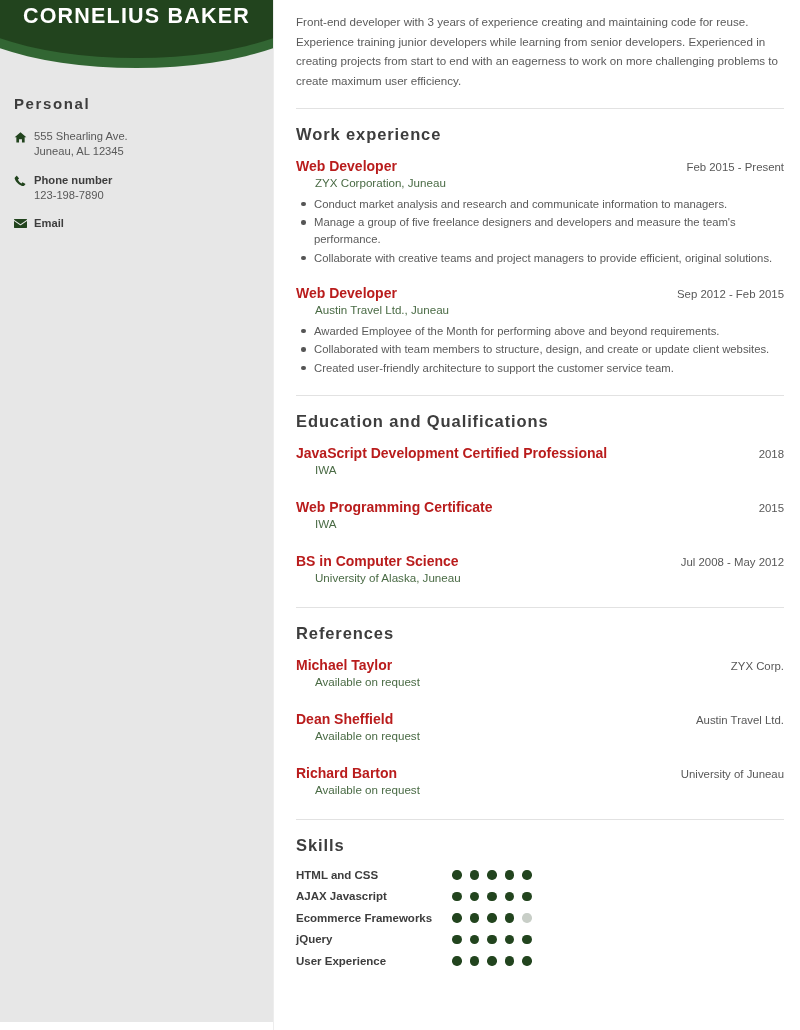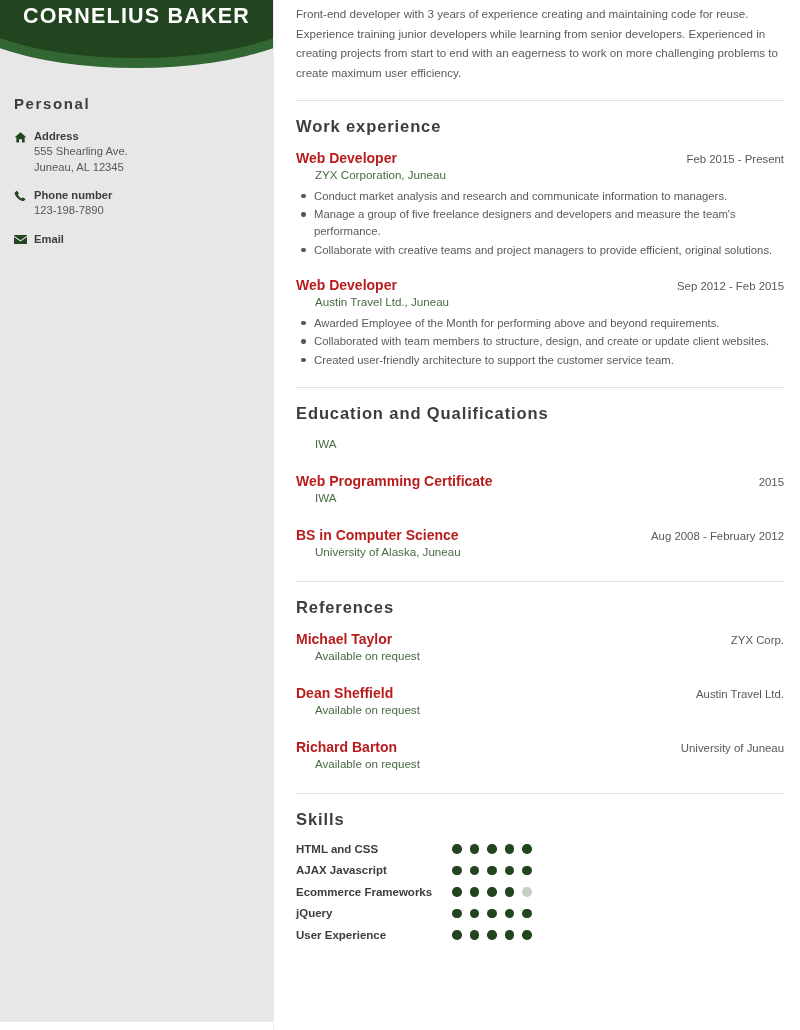--- a/index.html
+++ b/index.html
@@ -109,21 +109,21 @@
   #main {
     position: absolute;
     left: 296px;
     top: 0;
     width: 488px;
   }
   #summary {
     font-size: 11.6px;
     line-height: 1.70;
     color: #5a5a5a;
-    padding-top: 4px;
+    padding-top: 12px;
   }
   .divider {
     height: 1px;
     background: #e2e2e2;
     margin: 17px 0 0 0;
   }
   .section { padding-top: 16px; }
   .section-title {
     font-size: 16.5px;
     font-weight: bold;
@@ -213,21 +213,20 @@
   <div id="sidebar-body">
     <div class="side-section-title">Personal</div>
     <div id="contact-list">
         <div class="contact-row">
           <span class="contact-icon">
             <svg width="13" height="13" viewBox="0 0 16 16" fill="currentColor">
               <path d="M8 1.5 0.8 7.6h2.1V14h3.3v-3.9h3.6V14h3.3V7.6h2.1L8 1.5z"></path>
             </svg>
           </span>
           <div class="contact-text">
-            <div class="contact-label">Address</div>
             <div class="contact-value">555 Shearling Ave.</div>
             <div class="contact-value">Juneau, AL 12345</div>
           </div>
         </div>
         <div class="contact-row">
           <span class="contact-icon">
             <svg width="12" height="12" viewBox="0 0 16 16" fill="currentColor">
               <path d="M3.2 1.2 1.2 3.3c-.5.5-.4 1.3-.1 2.1.8 2.2 2.3 4.3 4.2 5.9 1.9 1.7 4.1 2.9 6.1 3.4.8.2 1.5.1 2-.4l1.6-1.7c.3-.3.2-.7-.1-.9l-3-1.8c-.3-.2-.7-.1-.9.2l-.9 1.2c-1.1-.5-2.2-1.3-3.1-2.3-.9-.9-1.5-1.9-1.9-2.9l1.2-.9c.3-.2.4-.6.2-.9L4.1 1.3c-.2-.3-.6-.3-.9-.1z"></path>
             </svg>
           </span>
@@ -284,33 +283,37 @@
           </ul>
         </div>
       </div>
   </div>
   <div class="divider"></div>
 
   <div class="section">
     <div class="section-title">Education and Qualifications</div>
     <div id="education-list">
         <div class="entry wide-gap">
+          <div class="entry-head">
+            <div class="entry-title">JavaScript Development Certified Professional</div>
+            <div class="entry-date">2018</div>
+          </div>
           <div class="entry-sub">IWA</div>
         </div>
         <div class="entry wide-gap">
           <div class="entry-head">
             <div class="entry-title">Web Programming Certificate</div>
             <div class="entry-date">2015</div>
           </div>
           <div class="entry-sub">IWA</div>
         </div>
         <div class="entry wide-gap">
           <div class="entry-head">
             <div class="entry-title">BS in Computer Science</div>
-            <div class="entry-date">Aug 2008 - February 2012</div>
+            <div class="entry-date">Jul 2008 - May 2012</div>
           </div>
           <div class="entry-sub">University of Alaska, Juneau</div>
         </div>
       </div>
   </div>
   <div class="divider"></div>
 
   <div class="section">
     <div class="section-title">References</div>
     <div id="references-list">

